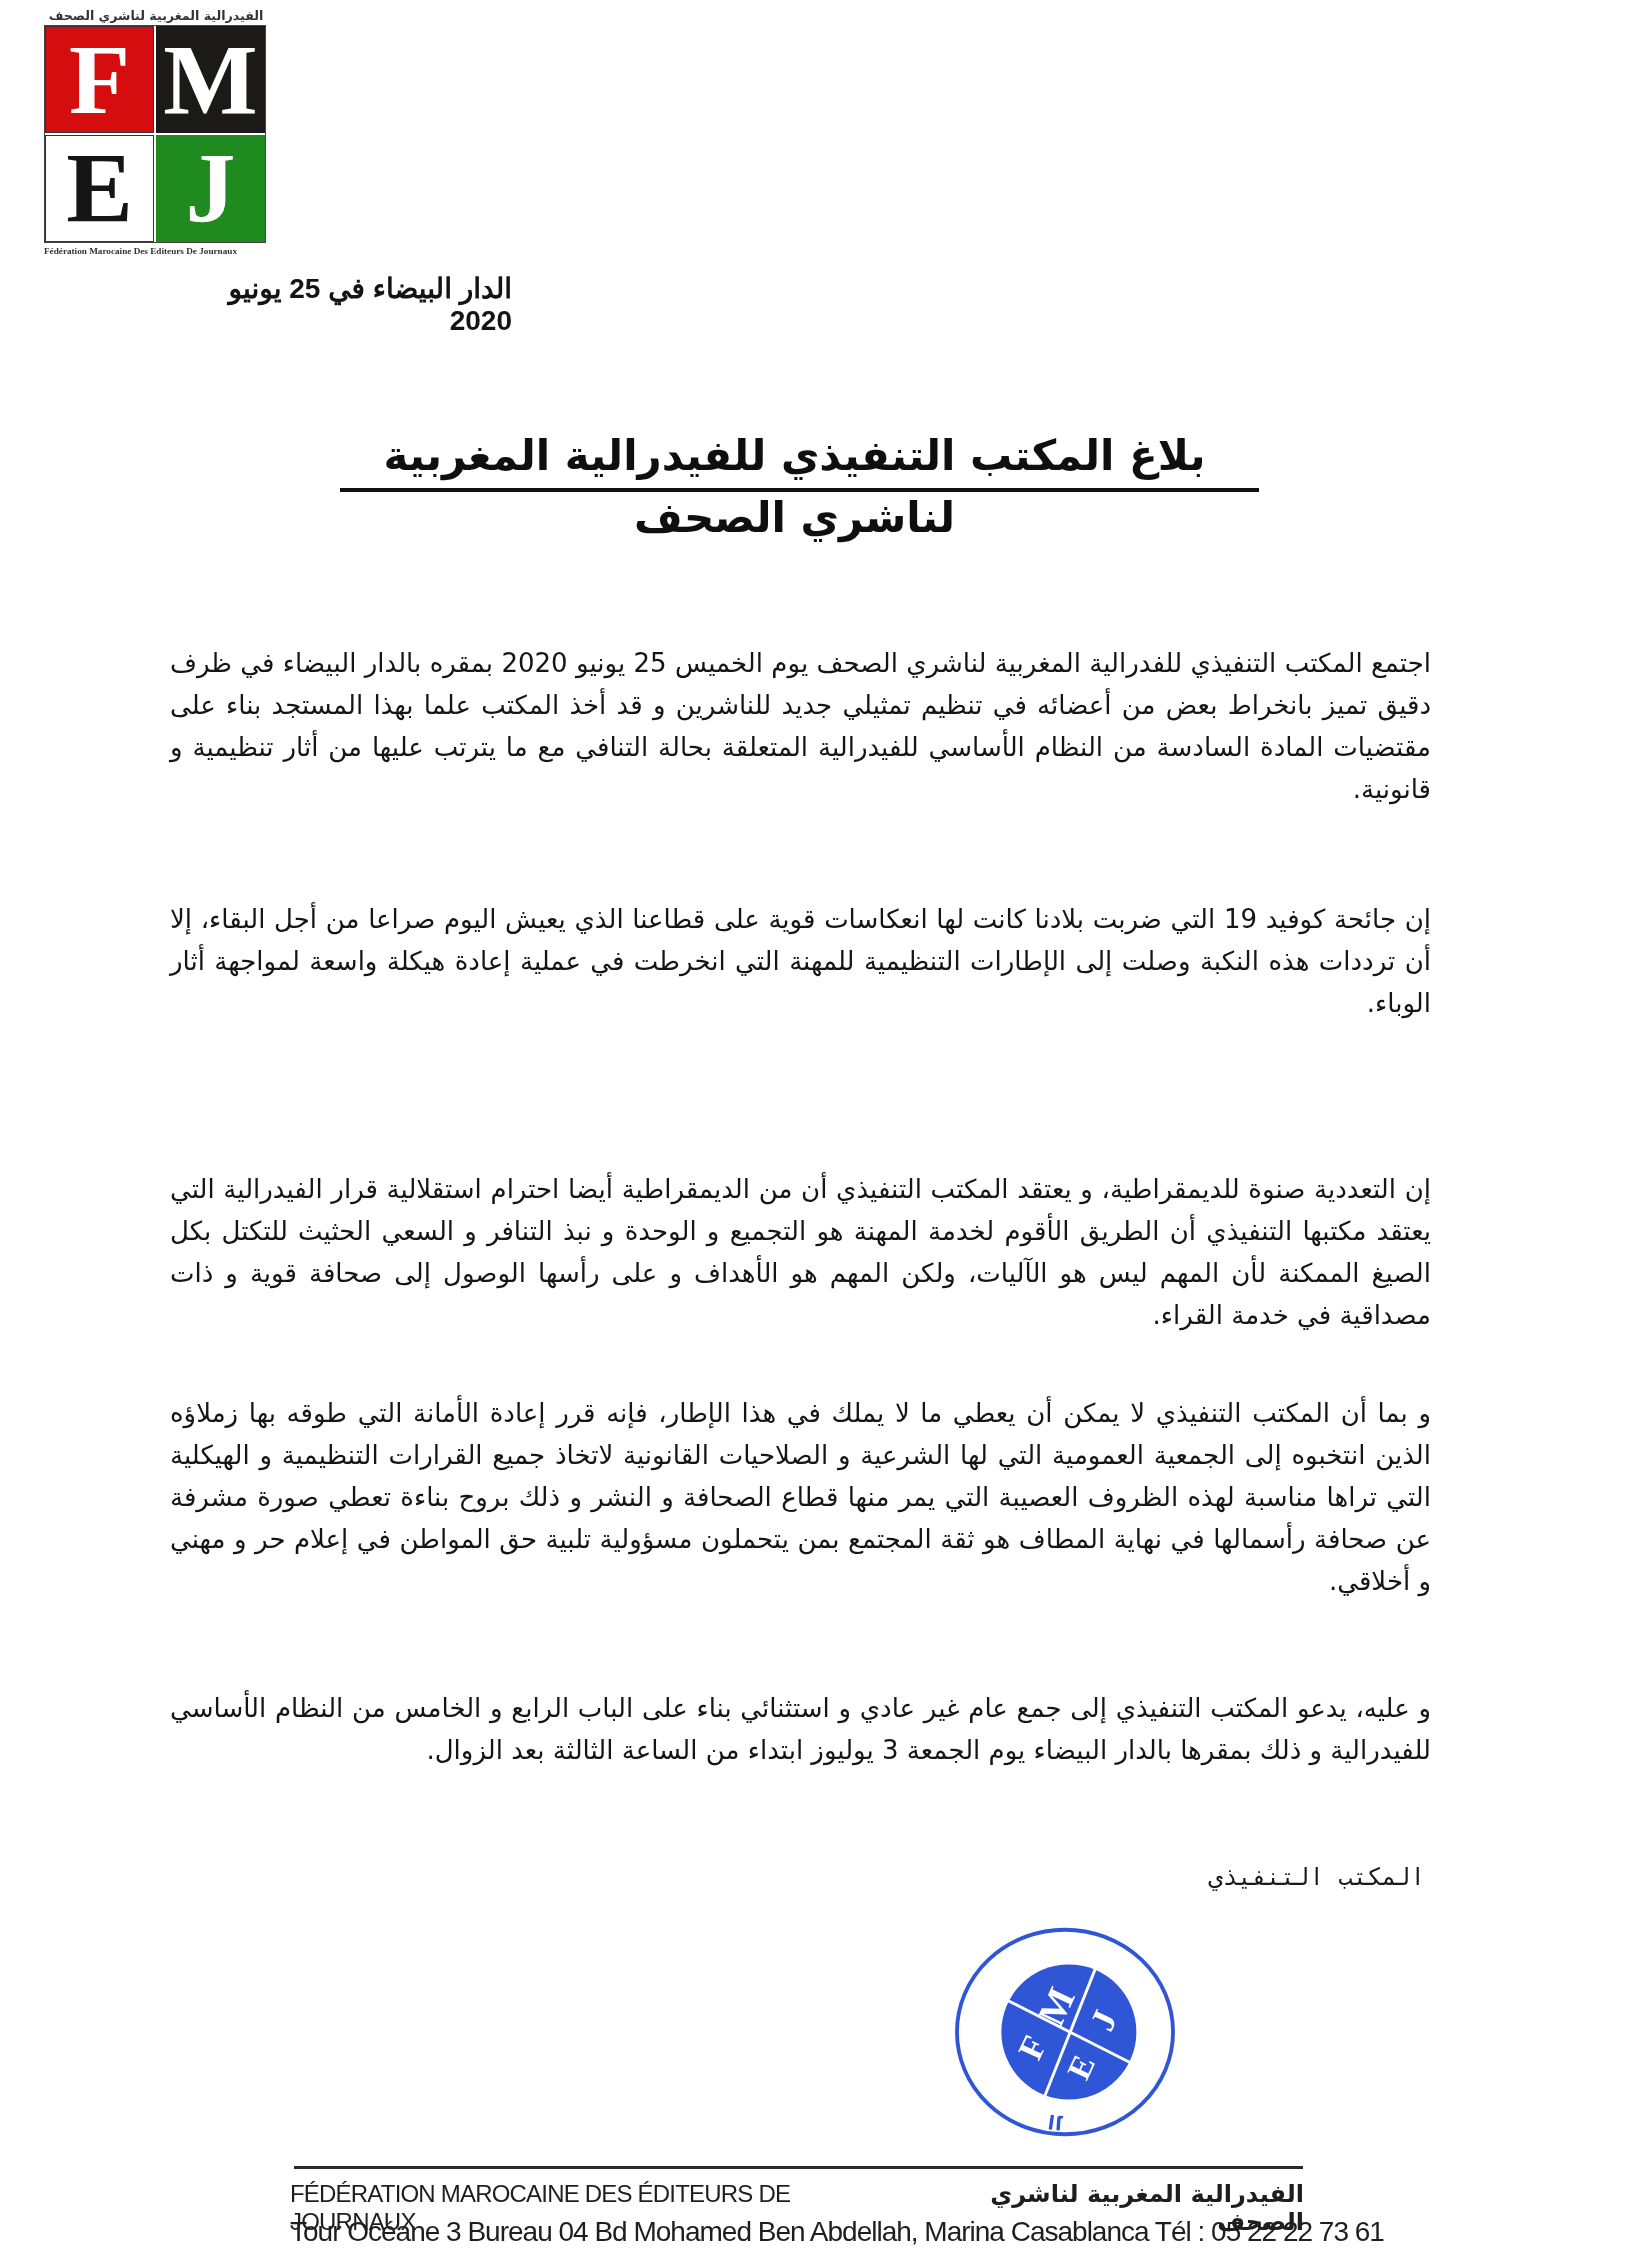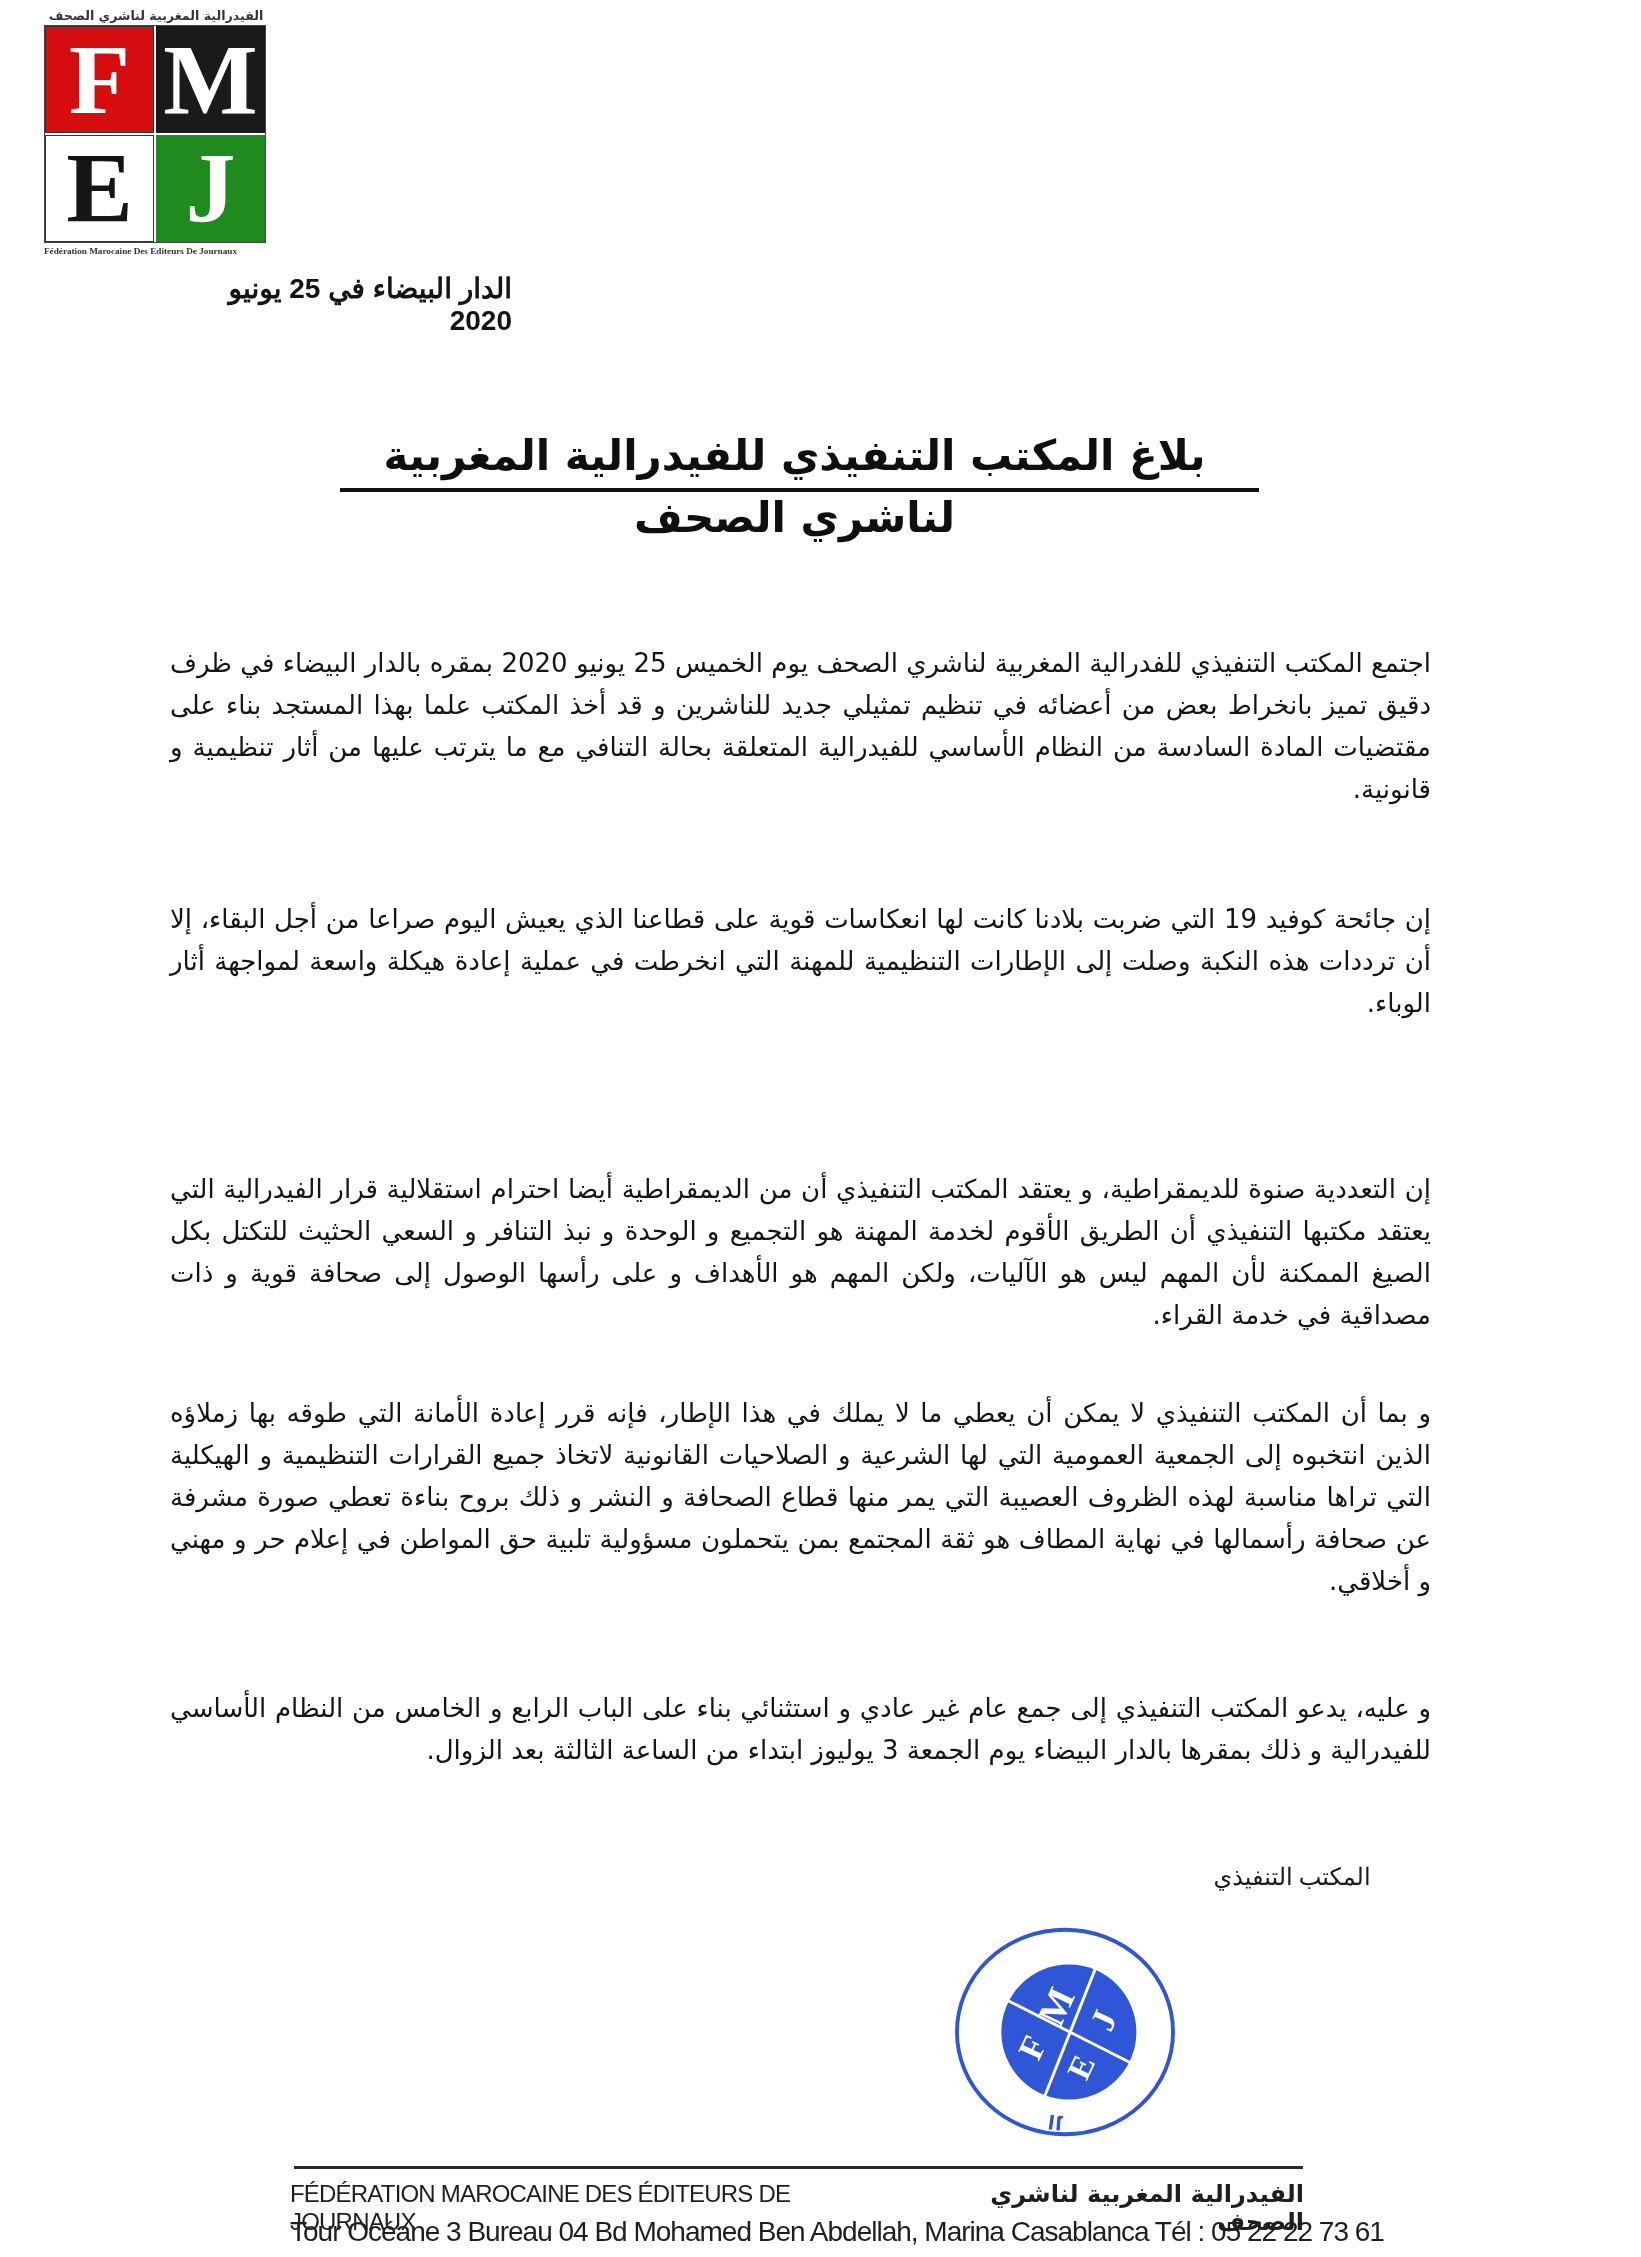--- a/index.html
+++ b/index.html
@@ -21,21 +21,21 @@
   .title-underline { position: absolute; left: 340px; width: 919px; top: 488px; height: 3.9px; background: #111; }
 
   .body { position: absolute; left: 170px; width: 1261px; direction: rtl; text-align: justify; text-align-last: right; font-family: "DejaVu Sans", sans-serif; font-size: 26px; line-height: 42px; color: #151515; letter-spacing: -0.3px; }
   .body p { margin: 0; }
   #p1 { top: 642px; }
   #p2 { top: 898px; }
   #p3 { top: 1168px; }
   #p4 { top: 1392px; }
   #p5 { top: 1661px; margin-top: 26px; }
 
-  .signature { position: absolute; left: 1159px; width: 266px; top: 1863px; direction: rtl; text-align: center; font-family: Liberation Serif, serif; font-size: 24px; color: #1a1a1a; }
+  .signature { position: absolute; left: 1159px; width: 266px; top: 1863px; direction: rtl; text-align: right; font-family: Liberation Mono, monospace; font-size: 24px; color: #1a1a1a; }
 
   .stamp { position: absolute; left: 951px; top: 1923px; width: 228px; height: 218px; }
 
   .footer-line { position: absolute; left: 294px; width: 1009px; top: 2166px; height: 2.9px; background: #2a2a2a; }
   .footer-1 { position: absolute; left: 290px; width: 1014px; top: 2180px; display: flex; justify-content: space-between; align-items: center; font-family: "Liberation Sans", sans-serif; font-size: 24px; color: #1e1e1e; letter-spacing: -0.8px; gap: 37px; }
   .footer-1 .ar { direction: rtl; font-family: "DejaVu Sans", sans-serif; font-size: 24px; font-weight: bold; letter-spacing: 0; }
   .footer-2 { position: absolute; left: 290px; width: 1014px; top: 2216px; font-family: "Liberation Sans", sans-serif; font-size: 28px; color: #1e1e1e; letter-spacing: -1px; white-space: nowrap; }
 </style>
 </head>
 <body>

